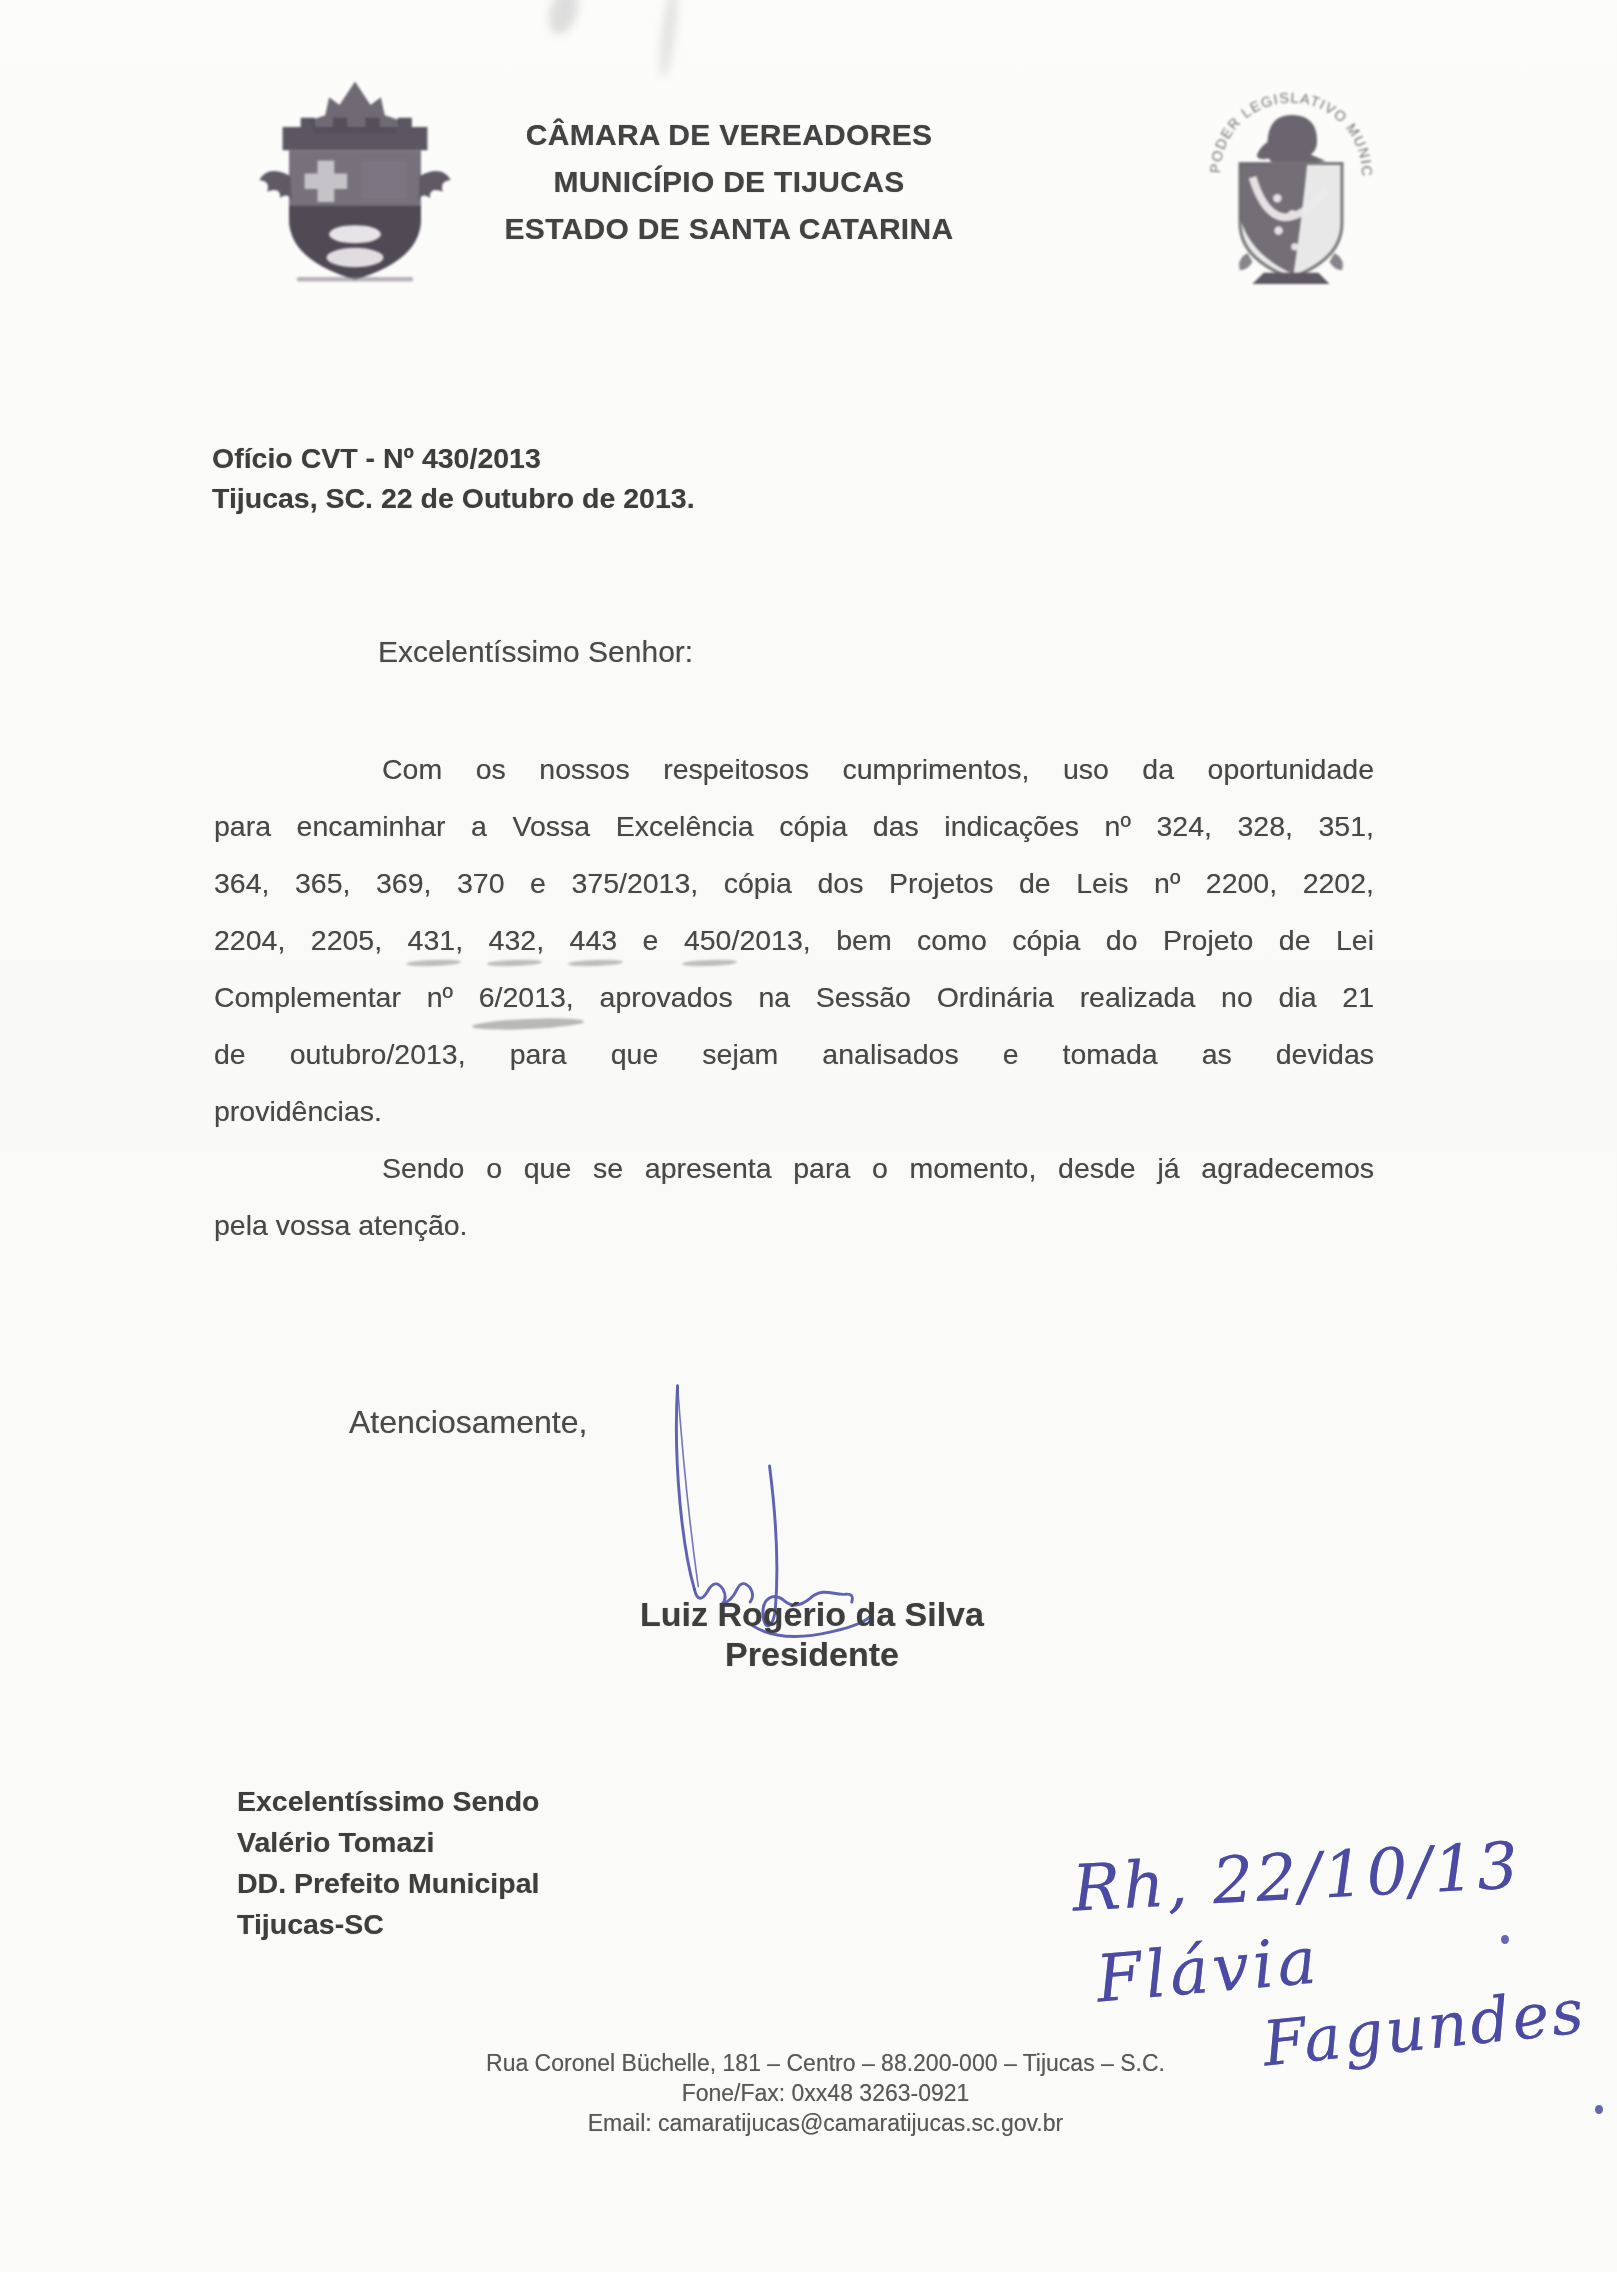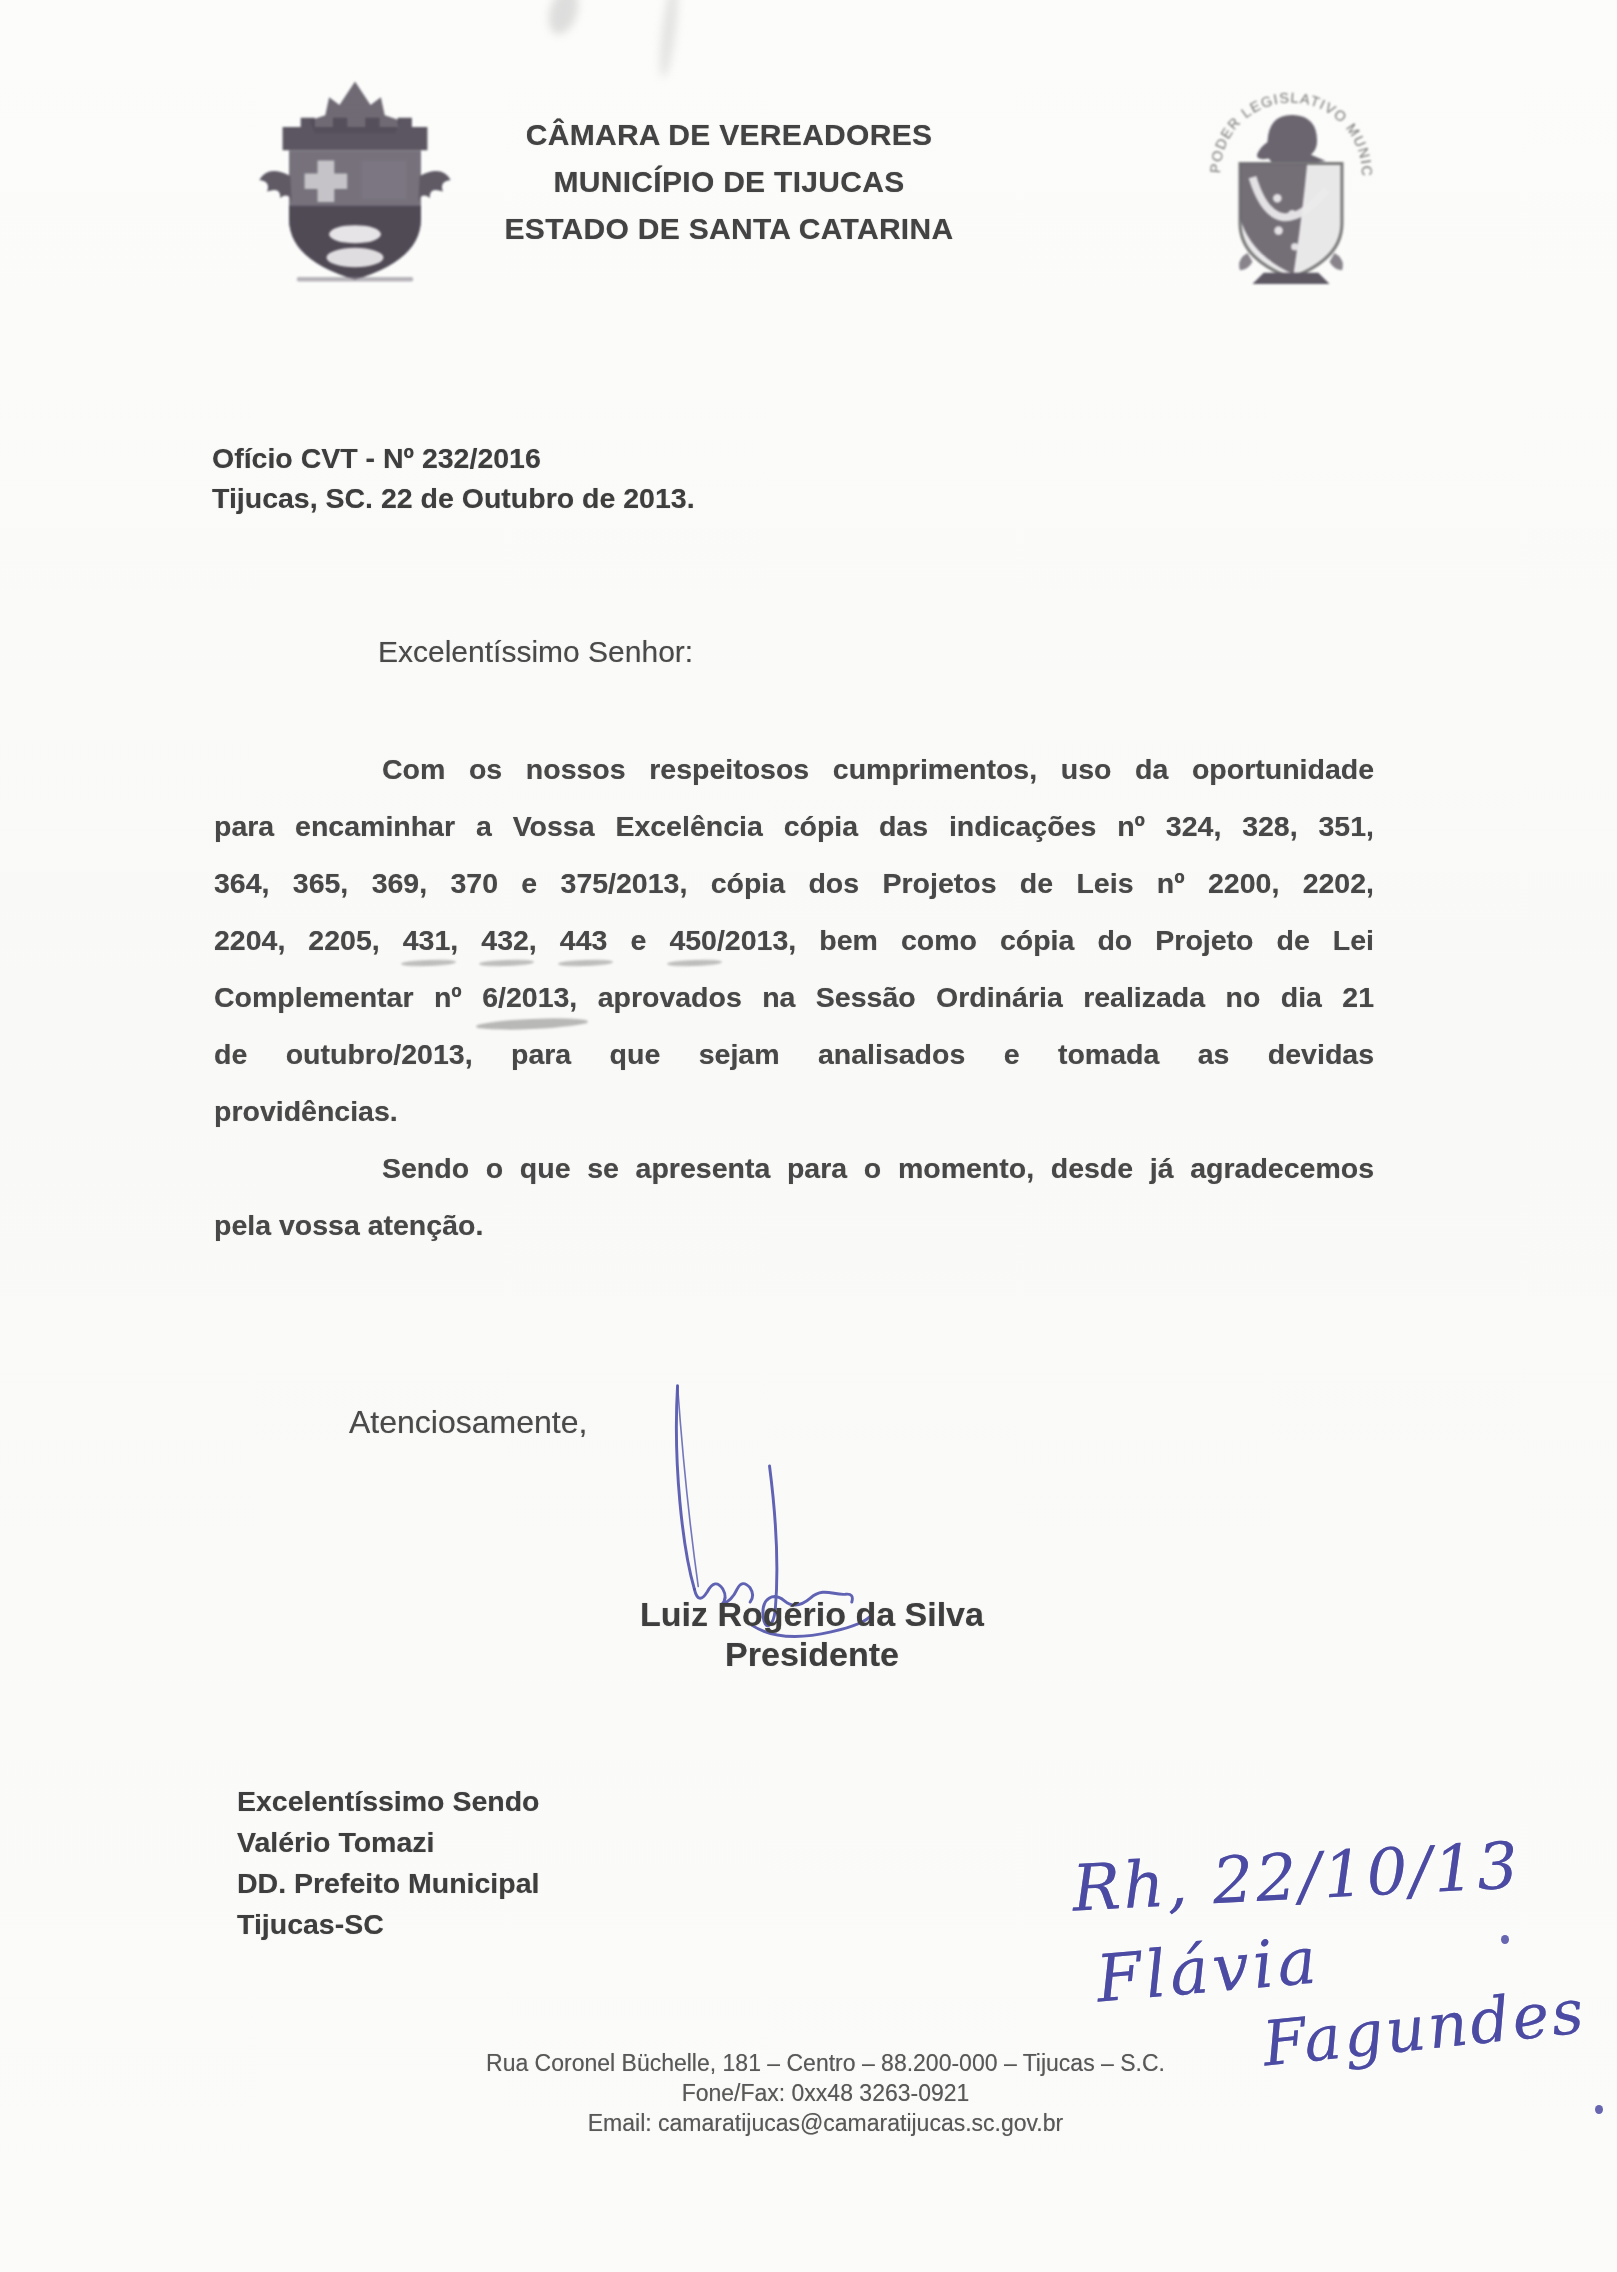--- a/index.html
+++ b/index.html
@@ -40,21 +40,21 @@
     font-size:30px;color:#4a4a4a;
     text-shadow:0 0 0.8px rgba(80,80,80,.5);
   }
 
   
   .body-lines{
     position:absolute;left:214px;top:741px;width:1160px;
     font-size:28.5px;line-height:57px;color:#484848;
     text-shadow:0 0 0.8px rgba(80,80,80,.5);
   }
-  .tline{min-height:57px;font-weight:bold;}
+  .tline{min-height:57px;}
   .tline.just{text-align:justify;text-align-last:justify;}
   .tline.indent{padding-left:168px;}
   .pencil{position:relative;}
   .pencil::after{
     content:'';position:absolute;left:-1.9px;right:-5.2px;bottom:-9.7px;height:5.8px;
     background:#8d8d8d;opacity:.55;filter:blur(1px);border-radius:50%;
     transform:rotate(-2deg);
   }
   .pencil.heavy::after{
     height:9.7px;bottom:-15.6px;left:-6.5px;right:-10.4px;opacity:.6;
@@ -148,21 +148,21 @@
       <circle cx="118" cy="212" r="7" fill="#e8e6e8"></circle>
       <circle cx="142" cy="238" r="7" fill="#e8e6e8"></circle>
       <circle cx="120" cy="264" r="7" fill="#e8e6e8"></circle>
       <circle cx="146" cy="290" r="6" fill="#e8e6e8"></circle>
       <path d="M96,332 h88 l18,18 h-124 z" fill="#5c5662"></path>
       <path d="M70,300 q-18,10 -12,28 q14,-2 20,-14 z M210,300 q18,10 12,28 q-14,-2 -20,-14 z" fill="#6b656f" opacity=".8"></path>
     </svg>
   </div>
 
   <div class="ref">
-    <div>Ofício CVT - Nº 232/2016</div>
+    <div>Ofício CVT - Nº 430/2013</div>
     <div>Tijucas, SC. 22 de Outubro de 2013.</div>
   </div>
 
   <div class="salutation">Excelentíssimo Senhor:</div>
 
   <div class="body-lines">
       <div class="tline just indent"><span>Com os nossos respeitosos cumprimentos, uso da oportunidade</span></div>
       <div class="tline just"><span>para encaminhar a Vossa Excelência cópia das indicações nº 324, 328, 351,</span></div>
       <div class="tline just"><span>364, 365, 369, 370 e 375/2013, cópia dos Projetos de Leis nº 2200, 2202,</span></div>
       <div class="tline just"><span>2204, 2205, </span><span class="pencil">431</span><span>, </span><span class="pencil">432</span><span>, </span><span class="pencil">443</span><span> e </span><span class="pencil">450</span><span>/2013, bem como cópia do Projeto de Lei</span></div>

